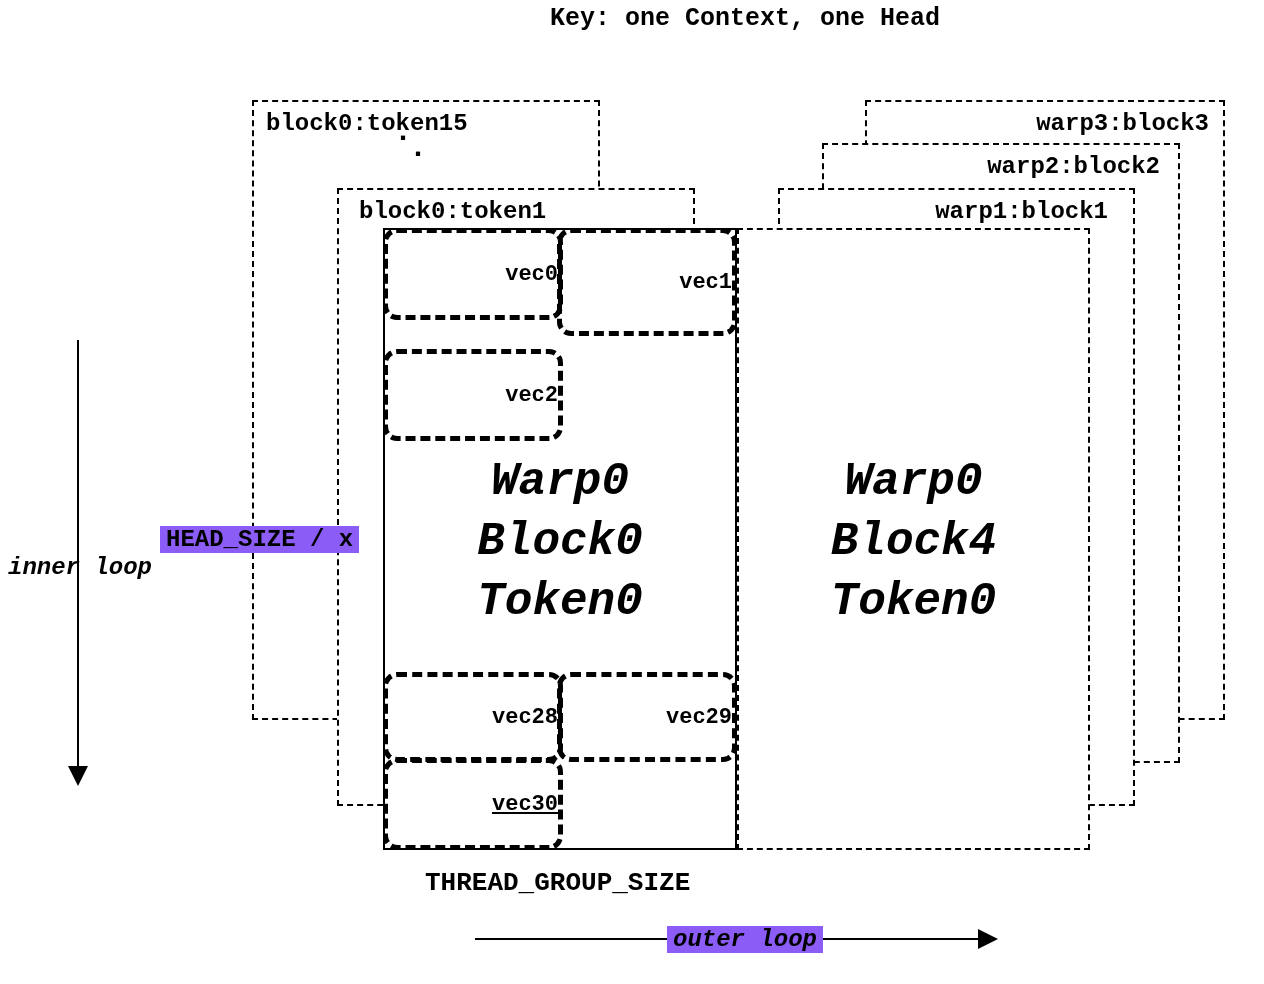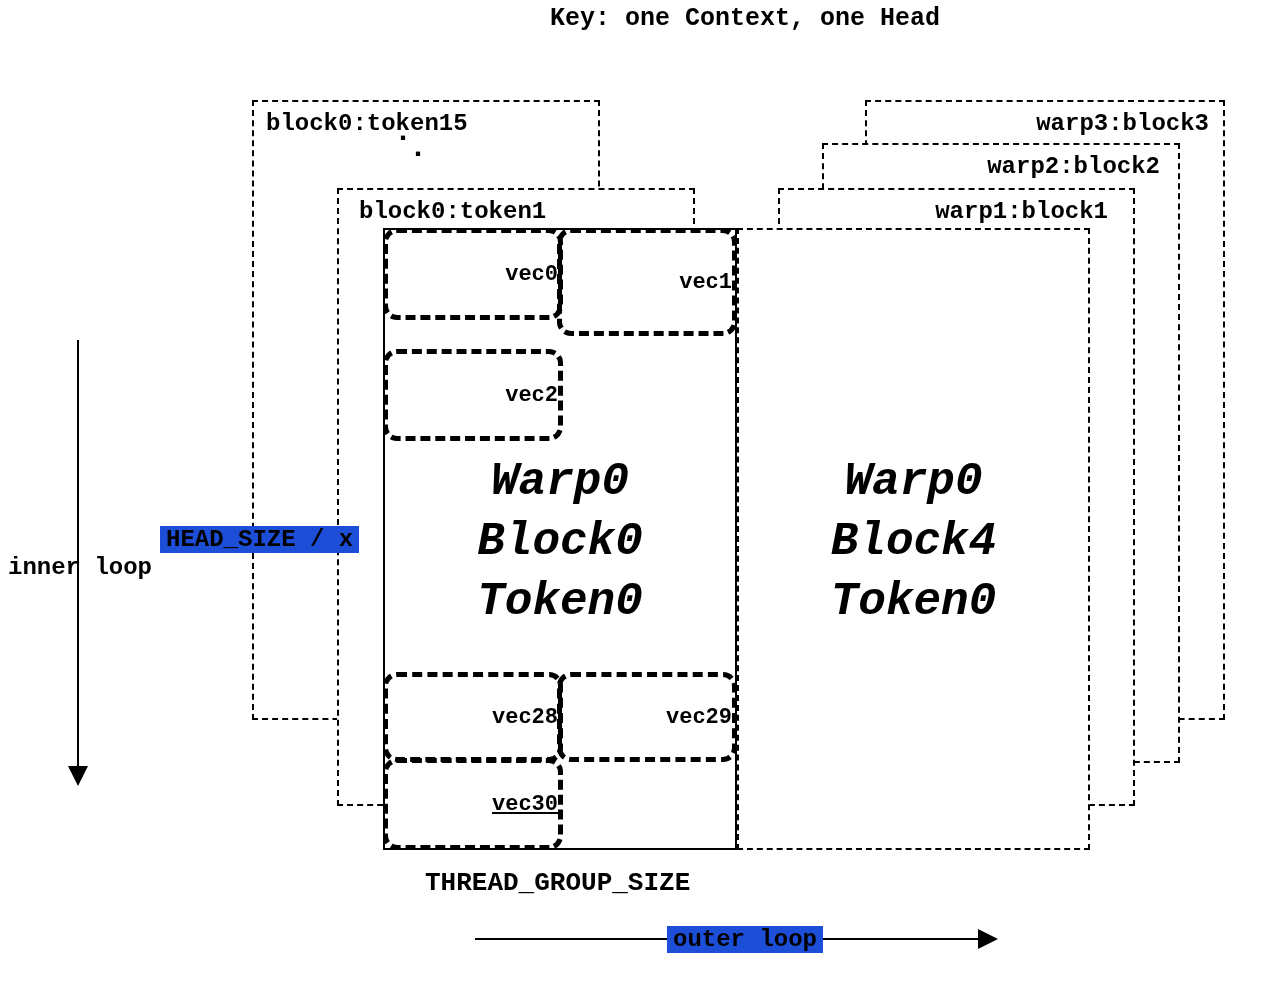--- a/index.html
+++ b/index.html
@@ -46,21 +46,21 @@
     font-style:italic;
     font-size:46px;
     line-height:60px;
     white-space:nowrap;
   }
   .annot{
     position:absolute;
     font-size:24px;
     white-space:nowrap;
   }
-  .annot.italic{}
+  .annot.italic{font-style:italic;}
   .title{
     position:absolute;
     transform:translateX(-50%);
     font-size:25px;
     white-space:nowrap;
   }
   .dot{
     position:absolute;
     font-size:30px;
     line-height:16px;
@@ -73,21 +73,21 @@
     border-right:10px solid transparent;
     border-top:20px solid #000;
   }
   .arrowhead-right{
     position:absolute;width:0;height:0;
     border-top:10px solid transparent;
     border-bottom:10px solid transparent;
     border-left:20px solid #000;
   }
   .z1{z-index:1}.z2{z-index:2}.z3{z-index:3}.z4{z-index:4}.z5{z-index:5}.z10{z-index:10}
-  .label-bg{background:#1d4ed8;padding:0 6px;}
+  .label-bg{background:#8b5cf6;padding:0 6px;}
 </style>
 </head>
 <body>
 
 <div id="canvas">
 
   <div class="title z10" style="left:745px;top:4px;text-align:center;">Key: one Context, one Head</div>
 
   <div class="box z1" style="left:252px;top:100px;width:348px;height:620px;">
     <div class="stack-label" style="left:12px;top:8px;">block0:token15</div>

